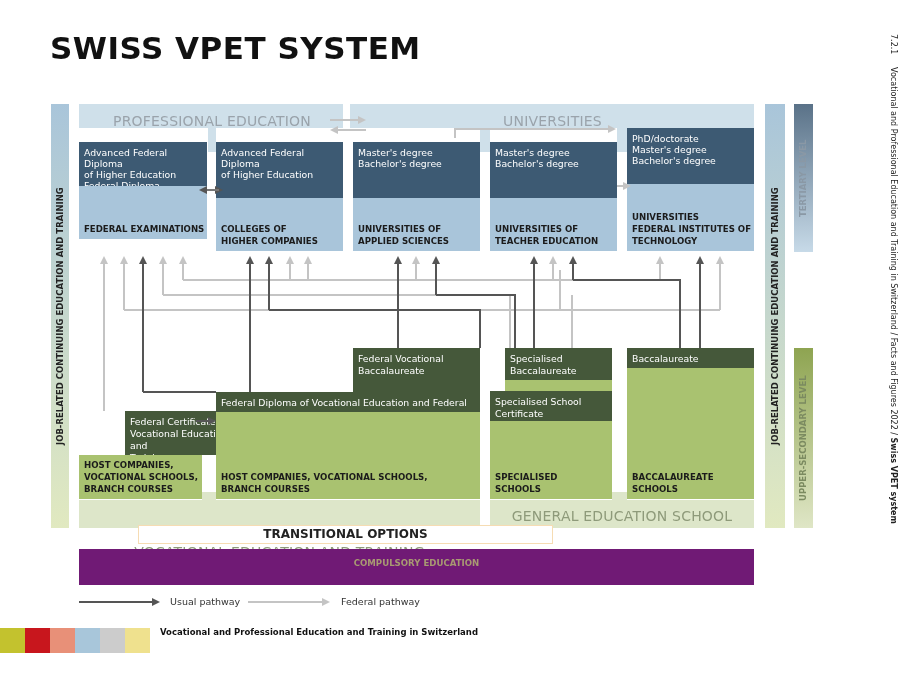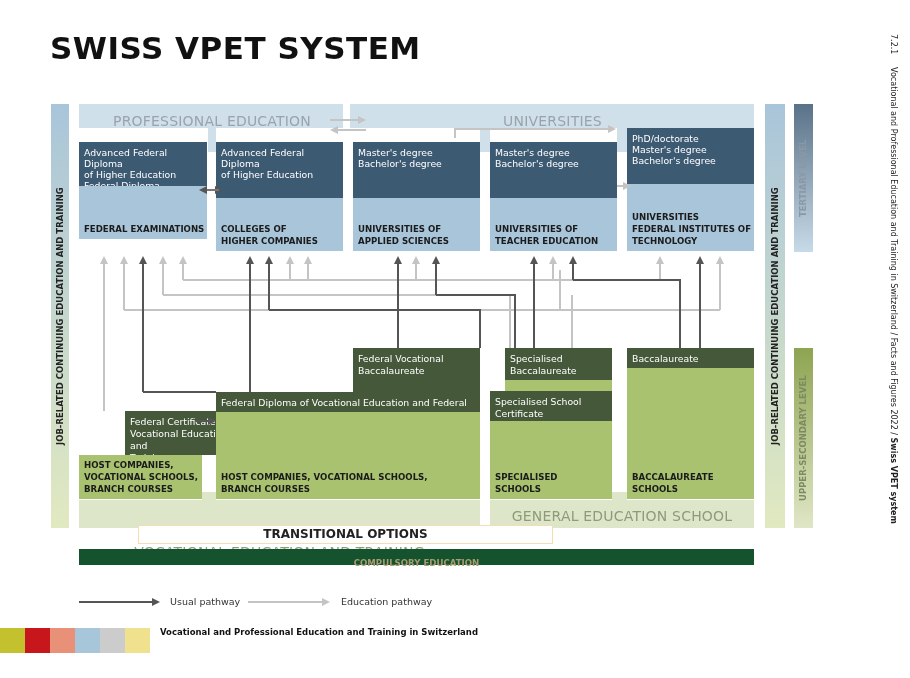--- a/index.html
+++ b/index.html
@@ -126,21 +126,21 @@
 <div class="abs gdark" style="left:627px; top:348px; width:127px; height:20px;">Baccalaureate</div>
 <div class="abs glight" style="left:627px; top:368px; width:127px; height:131px;">
   <div style="position:absolute; bottom:4px; white-space:pre-line;">BACCALAUREATE
 SCHOOLS</div>
 </div>
 
 <div class="abs" style="left:138px; top:525px; width:415px; height:19px; background:#fff; border:1px solid #f6dcb3;">
   <div style="text-align:center; font-size:12px; font-weight:bold; line-height:17px; color:#222;">TRANSITIONAL OPTIONS</div>
 </div>
 
-<div class="abs" style="left:79px; top:549px; width:675px; height:16px; background:#14532d;">
+<div class="abs" style="left:79px; top:549px; width:675px; height:36px; background:#701a75;">
   <div style="text-align:center; font-size:8.6px; font-weight:bold; line-height:28px; color:#a89a72;">COMPULSORY EDUCATION</div>
 </div>
 
 <svg width="910" height="678">
   <defs>
     <marker id="ad" viewBox="0 0 10 10" refX="5" refY="5" markerWidth="4" markerHeight="4" orient="auto-start-reverse">
       <path d="M0,0 L10,5 L0,10 z" fill="#555"></path>
     </marker>
     <marker id="al" viewBox="0 0 10 10" refX="5" refY="5" markerWidth="4" markerHeight="4" orient="auto-start-reverse">
       <path d="M0,0 L10,5 L0,10 z" fill="#c4c4c4"></path>
@@ -184,21 +184,21 @@
     <path d="M196,421 H212" marker-end="url(#ad)"></path>
     <path d="M203,190 H219" marker-end="url(#ad)" stroke="#777"></path>
     <path d="M219,190 H203" marker-end="url(#ad)" stroke="#777"></path>
   </g>
 
   <path d="M79,602 H156" stroke="#555" stroke-width="2" marker-end="url(#ad)" fill="none"></path>
   <path d="M248,602 H326" stroke="#c4c4c4" stroke-width="2" marker-end="url(#al)" fill="none"></path>
 </svg>
 
 <div class="abs" style="left:170px; top:596px; font-size:9.5px; color:#333;">Usual pathway</div>
-<div class="abs" style="left:341px; top:596px; font-size:9.5px; color:#333;">Education pathway</div>
+<div class="abs" style="left:341px; top:596px; font-size:9.5px; color:#333;">Federal pathway</div>
 
 <div class="abs" style="left:0; top:628px; height:25px; width:150px; display:flex;">
   <div style="flex:1; background:#c3c22e;"></div>
   <div style="flex:1; background:#c8161d;"></div>
   <div style="flex:1; background:#e89078;"></div>
   <div style="flex:1; background:#a8c6da;"></div>
   <div style="flex:1; background:#cccccc;"></div>
   <div style="flex:1; background:#efe18e;"></div>
 </div>
 <div class="abs" style="left:160px; top:627px; font-size:8.5px; font-weight:bold; color:#111;">Vocational and Professional Education and Training in Switzerland</div>

